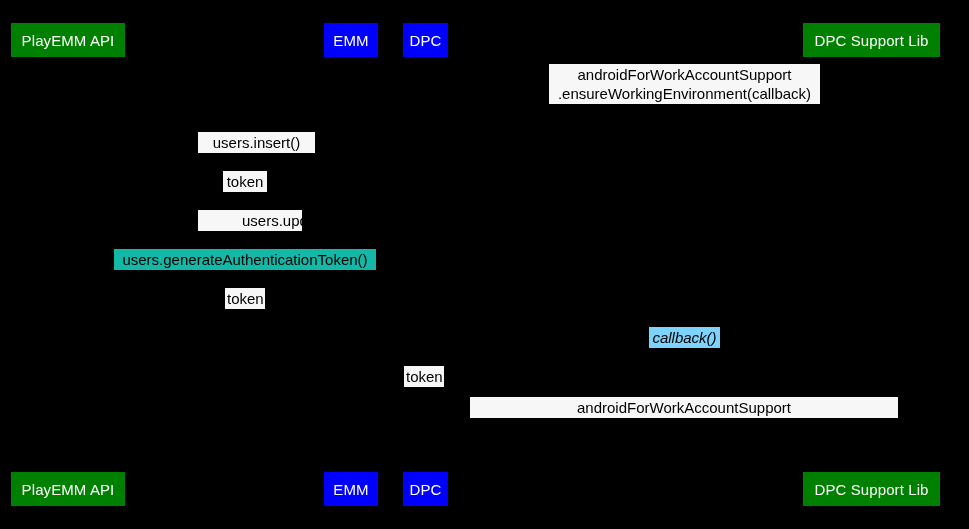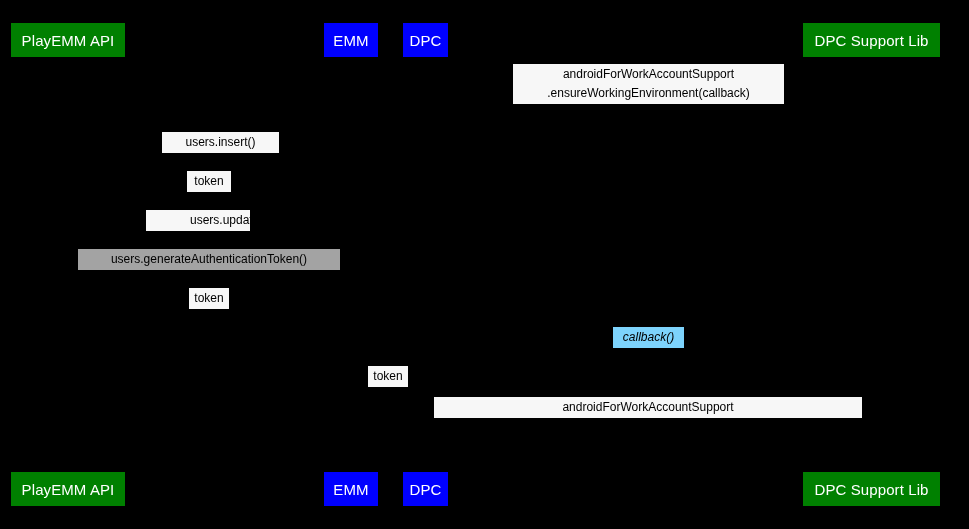--- a/index.html
+++ b/index.html
@@ -48,27 +48,28 @@
     background: #000000;
     top: 57px;
     bottom: 57px;
   }
 
   
   .msg {
     position: absolute;
     background: #f7f7f7;
     color: #000000;
-    font-size: 12px;
+    font-size: 15px;
     line-height: 19px;
     padding: 1px 2px;
     text-align: center;
     white-space: pre;
     box-sizing: border-box;
     user-select: none;
+    margin-left: 36px;
   }
   .msg .l {
     display: block;
   }
 </style>
 </head>
 <body>
 
 <div id="diagram">
 
@@ -91,22 +92,22 @@
       </div>
       <div class="participant green" style="left: 803px; top: 23px; width: 137px; height: 34px; background: rgb(0, 128, 0); color: rgb(255, 255, 255);">
         <span>DPC Support Lib</span>
       </div>
     </div>
 
   <div id="messages">
       <div class="msg" style="left: 513px; top: 64px; width: 271px; text-align: center; background: rgb(247, 247, 247); color: rgb(0, 0, 0);"><span class="l">androidForWorkAccountSupport</span><span class="l">.ensureWorkingEnvironment(callback)</span></div>
       <div class="msg" style="left: 162px; top: 132px; width: 117px; text-align: center; background: rgb(247, 247, 247); color: rgb(0, 0, 0);"><span class="l">users.insert()</span></div>
       <div class="msg" style="left: 187px; top: 171px; width: 44px; text-align: center; background: rgb(247, 247, 247); color: rgb(0, 0, 0);"><span class="l">token</span></div>
-      <div class="msg" style="left: 146px; top: 210px; width: 104px; text-align: center; background: rgb(247, 247, 247); color: rgb(0, 0, 0); padding-left: 44px;"><span class="l">users.update()</span></div>
-      <div class="msg" style="left: 78px; top: 249px; width: 262px; text-align: center; background: #a3a3a3; color: rgb(0, 0, 0);"><span class="l">users.generateAuthenticationToken()</span></div>
+      <div class="msg" style="left: 162px; top: 210px; width: 104px; text-align: center; background: rgb(247, 247, 247); color: rgb(0, 0, 0); padding-left: 44px;"><span class="l">users.update()</span></div>
+      <div class="msg" style="left: 78px; top: 249px; width: 262px; text-align: center; background: #14b8a6; color: rgb(0, 0, 0);"><span class="l">users.generateAuthenticationToken()</span></div>
       <div class="msg" style="left: 189px; top: 288px; width: 40px; text-align: center; background: rgb(247, 247, 247); color: rgb(0, 0, 0);"><span class="l">token</span></div>
       <div class="msg" style="left: 613px; top: 327px; width: 71px; text-align: center; background: #7dd3fc; color: rgb(0, 0, 0); font-style: italic;"><span class="l">callback()</span></div>
       <div class="msg" style="left: 368px; top: 366px; width: 40px; text-align: center; background: rgb(247, 247, 247); color: rgb(0, 0, 0);"><span class="l">token</span></div>
       <div class="msg" style="left: 434px; top: 397px; width: 428px; text-align: center; background: rgb(247, 247, 247); color: rgb(0, 0, 0);"><span class="l">androidForWorkAccountSupport</span></div>
     </div>
 
   <div id="participants-bottom">
       <div class="participant green" style="left: 11px; top: 472px; width: 114px; height: 34px; background: rgb(0, 128, 0); color: rgb(255, 255, 255);">
         <span>PlayEMM API</span>
       </div>

